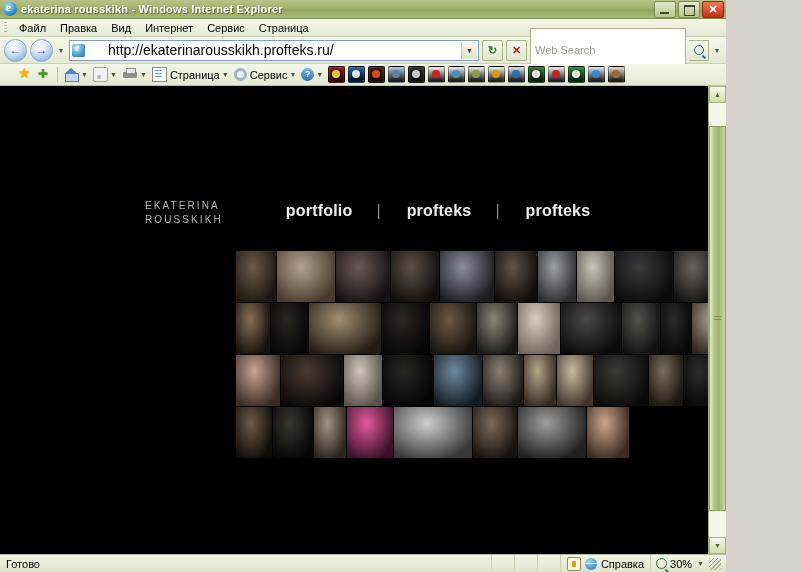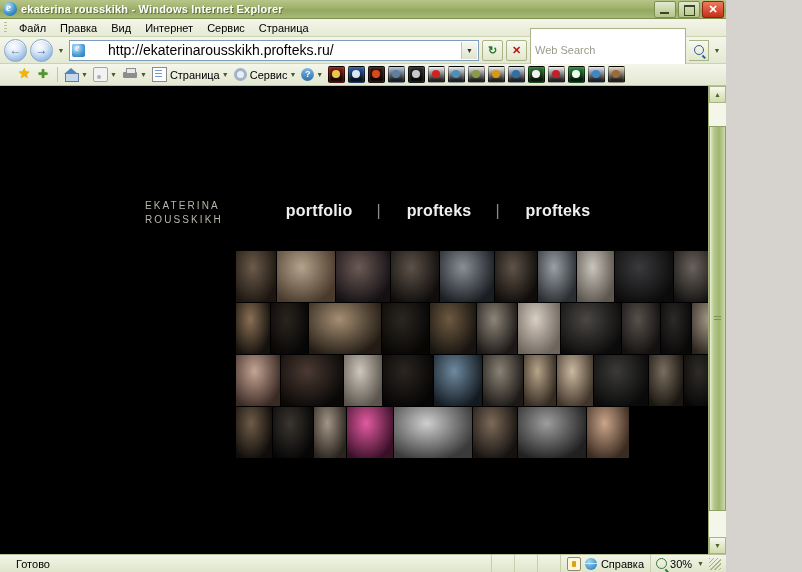--- a/index.html
+++ b/index.html
@@ -145,21 +145,21 @@
   .sthumb{position:absolute;left:0;right:0;top:23px;bottom:26px;
     background:linear-gradient(to right,#e7eed6 0%,#b7c98c 25%,#9fb571 60%,#cbd9a8 100%);
     border:1px solid #8ea164;box-sizing:border-box;}
   .sthumb:after{content:"";position:absolute;left:4px;top:50%;margin-top:-3px;width:7px;height:6px;
     background:repeating-linear-gradient(to bottom,#7d9154 0 1px,transparent 1px 3px);}
 
   
   .statusbar{height:17px;display:flex;align-items:center;
     background:linear-gradient(to bottom,#f2f4e8,#dfe5ca);
     border-top:1px solid #b6c094;font-size:11px;color:#000;}
-  .scell{height:17px;display:flex;align-items:center;padding:0 16px;
+  .scell{height:17px;display:flex;align-items:center;padding:0 6px;
     border-right:1px solid #c7cfaa;white-space:nowrap;}
   .scell.flexi{flex:1;border-right:1px solid #c7cfaa;}
   .scell.blank{width:22px;padding:0;}
   .zone{display:flex;align-items:center;gap:4px;padding:0 6px;border-right:1px solid #c7cfaa;height:17px;}
   .lockic{width:12px;height:12px;background:#fdf6d8;border:1px solid #8d8a6a;border-radius:2px;position:relative;}
   .lockic:after{content:"";position:absolute;left:4px;top:3px;width:4px;height:6px;background:#d9a21a;border-radius:1px;}
   .globe{width:12px;height:12px;border-radius:50%;
     background:radial-gradient(circle at 35% 30%,#9fd8f5,#1a6fae);position:relative;}
   .globe:after{content:"";position:absolute;left:0;top:5px;width:12px;height:1px;background:rgba(255,255,255,.7);}
   .zoomcell{display:flex;align-items:center;gap:3px;padding:0 5px;height:17px;margin-left:auto;}

